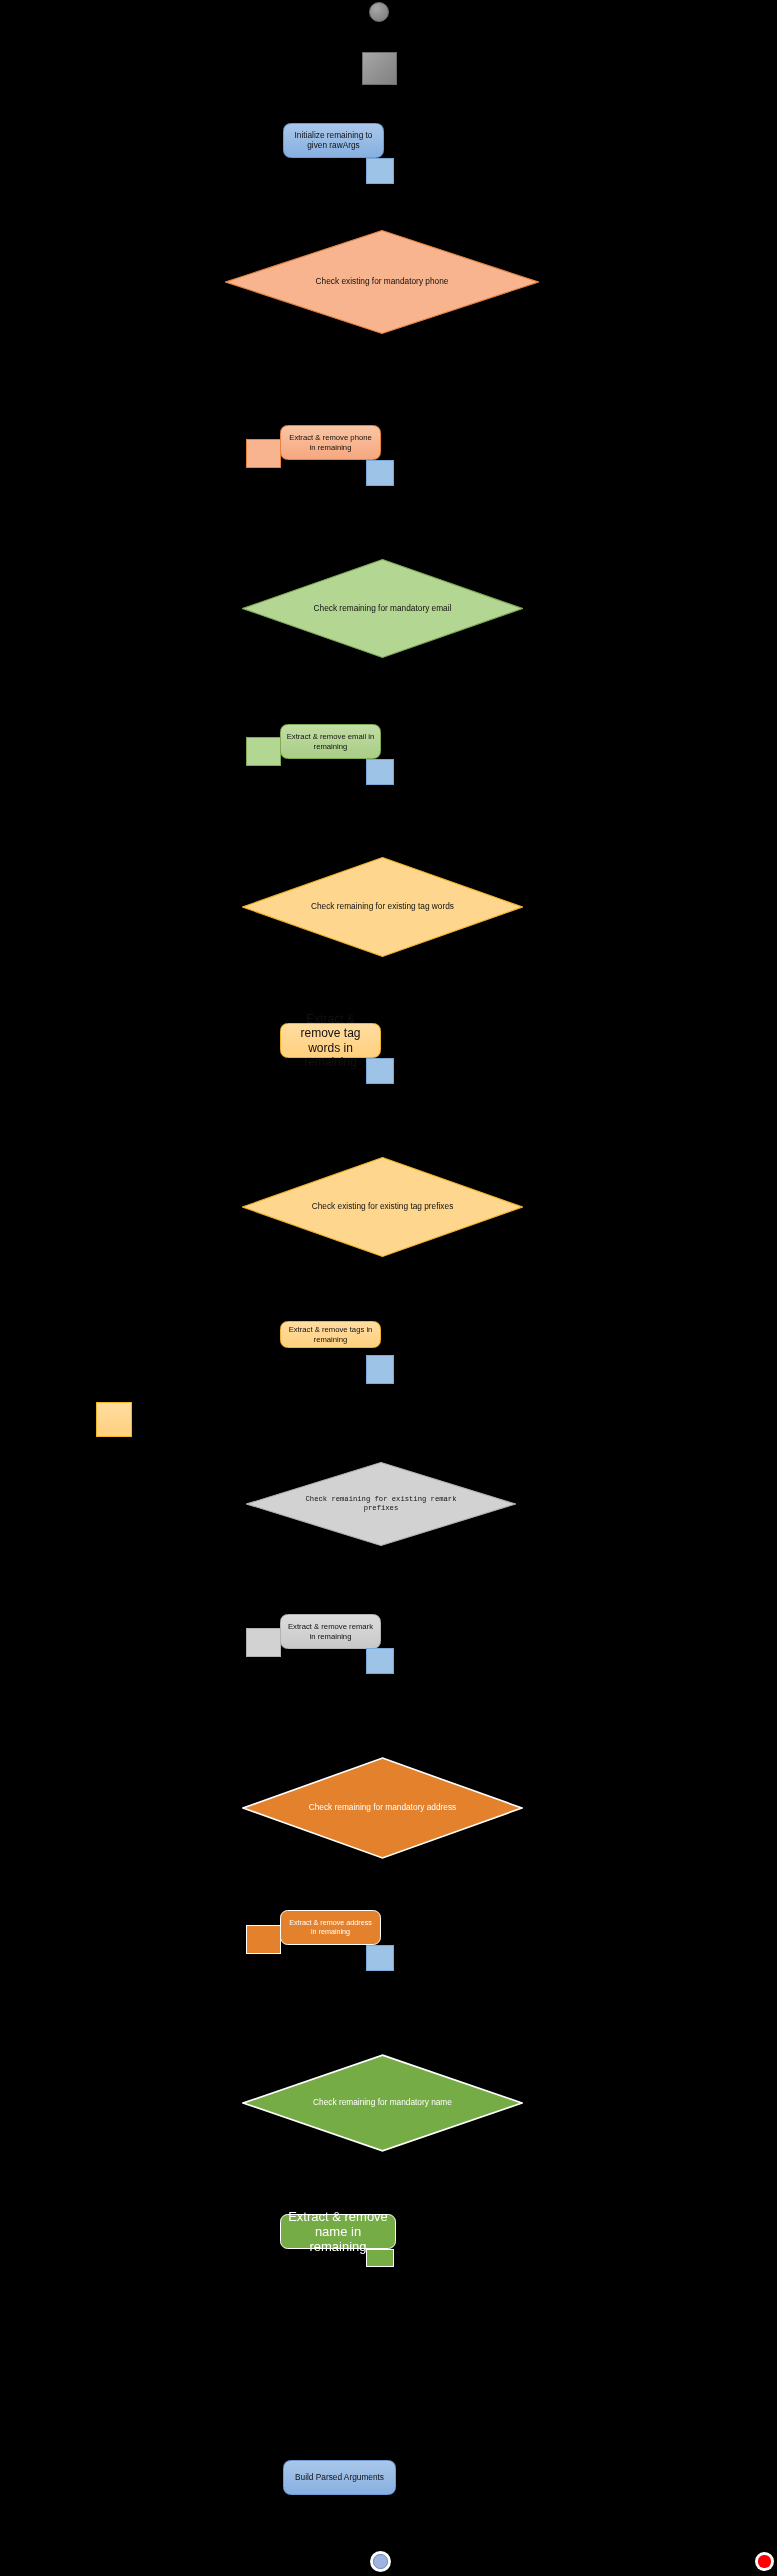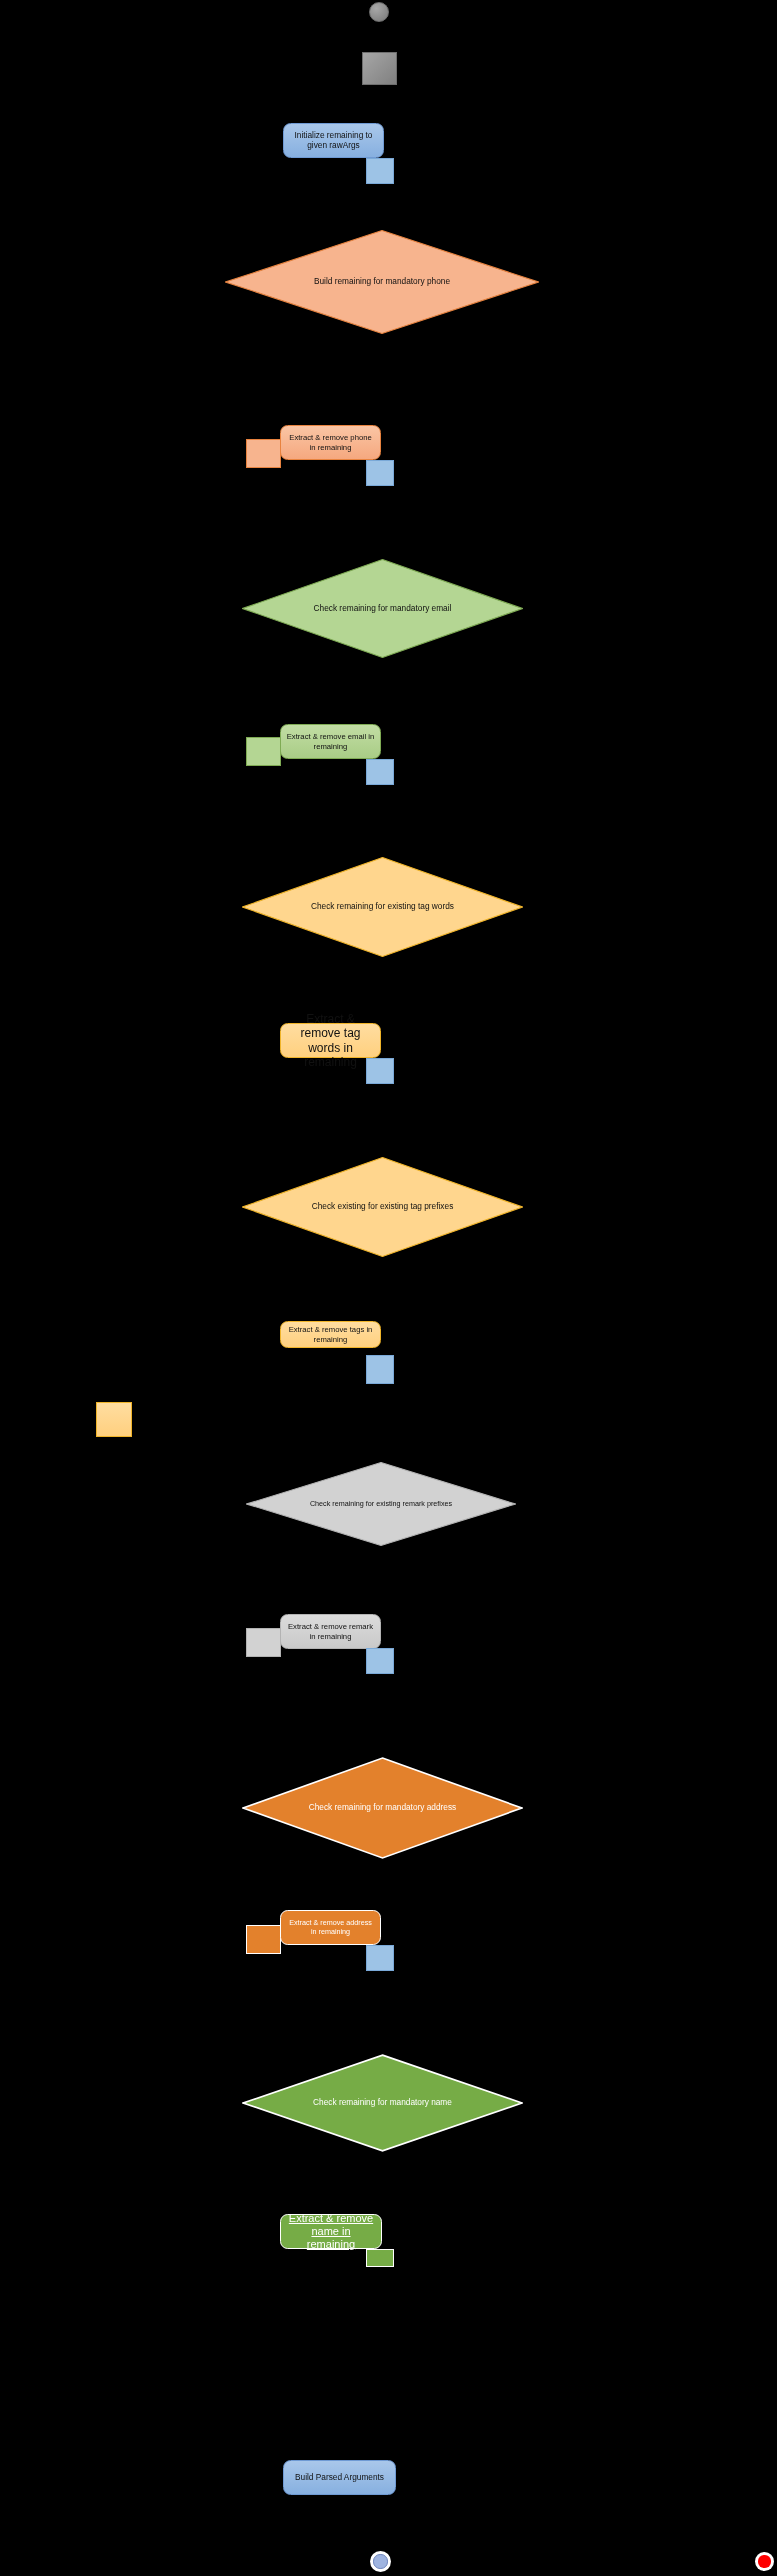--- a/index.html
+++ b/index.html
@@ -91,21 +91,21 @@
 
   <div class="node process blue" style="left:283px;top:123px;width:101px;height:35px;font-size:8.3px;">
     <span class="lbl">Initialize remaining to given rawArgs</span>
   </div>
   <div class="connector blue-flat" style="left:366px;top:158px;width:27.5px;height:26.4px;"></div>
 
   <div class="node decision" style="left:225px;top:230px;width:314px;height:104px;font-size:8.3px;color:#111;">
     <svg class="dia" viewBox="0 0 571 188" preserveAspectRatio="none">
       <polygon points="285.5,1 570,94 285.5,187 1,94" fill="#f7b48e" stroke="#e8833f" stroke-width="2"></polygon>
     </svg>
-    <span class="lbl">Build remaining for mandatory phone</span>
+    <span class="lbl">Check existing for mandatory phone</span>
   </div>
 
   <div class="side-tab salmon-flat" style="left:246px;top:439px;width:35px;height:29px;"></div>
   <div class="node process salmon" style="left:280px;top:425px;width:101px;height:35px;font-size:7.7px;">
     <span class="lbl">Extract &amp; remove phone in remaining</span>
   </div>
   <div class="connector blue-flat" style="left:366px;top:460px;width:27.5px;height:26.4px;"></div>
 
   <div class="node decision" style="left:242px;top:559px;width:281px;height:99px;font-size:8.3px;color:#111;">
     <svg class="dia" viewBox="0 0 511 180" preserveAspectRatio="none">
@@ -139,21 +139,21 @@
     <span class="lbl">Check existing for existing tag prefixes</span>
   </div>
 
   <div class="node process yellow" style="left:280px;top:1321px;width:101px;height:27px;font-size:7.7px;">
     <span class="lbl">Extract &amp; remove tags in remaining</span>
   </div>
   <div class="connector blue-flat" style="left:366px;top:1355px;width:27.5px;height:29px;"></div>
 
   <div class="node yellow" style="left:96px;top:1402px;width:36px;height:35px;"></div>
 
-  <div class="node decision" style="left:246px;top:1462px;width:270px;height:84px;font-size:7.2px;color:#111;">
+  <div class="node decision" style="left:246px;top:1462px;width:270px;height:84px;font-size:7.2px;color:#111;font-family:Liberation Mono, monospace;">
     <svg class="dia" viewBox="0 0 491 152" preserveAspectRatio="none">
       <polygon points="245.5,1 490,76 245.5,151 1,76" fill="#d2d2d2" stroke="#b3b3b3" stroke-width="2"></polygon>
     </svg>
     <span class="lbl">Check remaining for existing remark prefixes</span>
   </div>
 
   <div class="side-tab gray-flat" style="left:246px;top:1628px;width:35px;height:29px;"></div>
   <div class="node process gray" style="left:280px;top:1614px;width:101px;height:35px;font-size:7.7px;">
     <span class="lbl">Extract &amp; remove remark in remaining</span>
   </div>
@@ -172,21 +172,21 @@
   </div>
   <div class="connector blue-flat" style="left:366px;top:1945px;width:27.5px;height:26.4px;"></div>
 
   <div class="node decision" style="left:242px;top:2054px;width:281px;height:98px;font-size:8.3px;color:#fff;">
     <svg class="dia" viewBox="0 0 511 178" preserveAspectRatio="none">
       <polygon points="255.5,2 509,89 255.5,176 2,89" fill="#76ac46" stroke="#ffffff" stroke-width="3"></polygon>
     </svg>
     <span class="lbl">Check remaining for mandatory name</span>
   </div>
 
-  <div class="node process dkgreen" style="left:280px;top:2214px;width:102px;height:35px;font-size:11px;text-decoration:underline;">
+  <div class="node process dkgreen" style="left:280px;top:2214px;width:116px;height:35px;font-size:13px;">
     <span class="lbl">Extract &amp; remove name in remaining</span>
   </div>
   <div class="connector dkgreen-flat" style="left:366px;top:2249px;width:27.5px;height:17.6px;"></div>
 
   <div class="node process blue" style="left:283px;top:2460px;width:113px;height:35px;font-size:8.3px;justify-content:center;">
     <span class="lbl">Build Parsed Arguments</span>
   </div>
 
   <div class="node end-circle" style="left:370px;top:2551px;width:21px;height:21px;">
     <span class="inner"></span>

